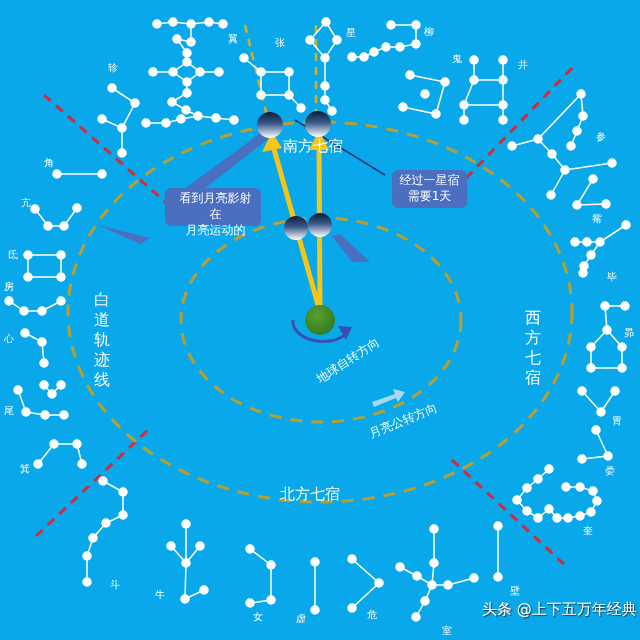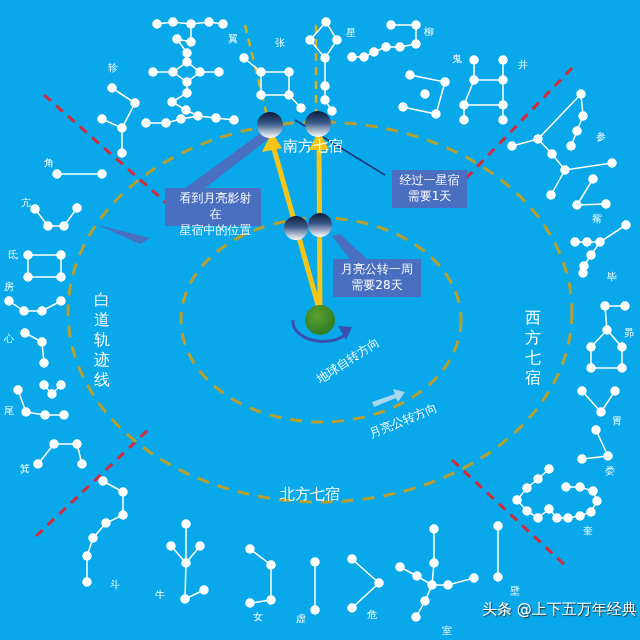--- a/index.html
+++ b/index.html
@@ -2,21 +2,21 @@
 <html><head>
 <meta charset="utf-8">
 <style>
   html, body { margin:0; padding:0; }
   body { width:640px; height:640px; overflow:hidden; background:#0aa6e8; font-family:"DejaVu Sans","Liberation Sans",sans-serif; }
   #stage { position:relative; width:640px; height:640px; background:#08a8ea; }
   svg { position:absolute; left:0; top:0; }
   .lbl { position:absolute; color:#ffffff; font-size:10px; line-height:1; white-space:nowrap; }
   .quad { position:absolute; color:#ffffff; font-size:16px; line-height:1.05; text-align:right; }
   .quad.v { width:18px; }
-  .box { position:absolute; background:#4a6fc0; color:#ffffff; font-size:12px; line-height:16px; text-align:center; padding:2px 4px; box-sizing:border-box; }
+  .box { position:absolute; background:#4a6fc0; color:#ffffff; font-size:12px; line-height:16px; text-align:center; padding:2px 4px; box-sizing:border-box;border-radius:6px; }
   .rot { position:absolute; color:#ffffff; font-size:12px; white-space:nowrap; transform-origin:left center; }
   .wm { position:absolute; left:482px; top:600px; color:#ffffff; font-size:15px; font-weight:normal; text-shadow:1px 1px 1px #333; white-space:nowrap; }
 </style>
 </head>
 <body>
 
 <div id="stage">
 
 <svg width="640" height="640" viewBox="0 0 640 640">
   <defs>
@@ -408,29 +408,25 @@
 <span class="lbl" style="left:592px;top:214px;">觜</span>
 <span class="lbl" style="left:596px;top:132px;">参</span>
 
 <div class="quad" style="left:283px;top:139px;font-size:15px;">南方七宿</div>
 <div class="quad v" style="left:92px;top:290px;font-size:16px;line-height:20px;">白道轨迹线</div>
 <div class="quad v" style="left:523px;top:289px;font-size:16px;line-height:20px;margin-top:19px;">西方七宿</div>
 <div class="quad" style="left:280px;top:487px;font-size:15px;">北方七宿</div>
 
 <div class="box" style="left:165px;top:188px;width:96px;height:38px;padding-left:9px;">
   <div>看到月亮影射在</div>
-  <div>星宿中的位置</div>
+  <div>月亮运动的</div>
 </div>
 <div class="box" style="left:392px;top:170px;width:75px;height:38px;">
   <div>经过一星宿</div>
   <div>需要1天</div>
 </div>
-<div class="box" style="left:333px;top:259px;width:88px;height:38px;">
-  <div>月亮公转一周</div>
-  <div>需要28天</div>
-</div>
 
 <div class="rot" style="left:318px;top:372px;transform:rotate(-33deg);">地球自转方向</div>
 <div class="rot" style="left:370px;top:426px;transform:rotate(-22deg);">月亮公转方向</div>
 
 <div class="wm">头条 @上下五万年经典</div>
 
 </div>
 
 </body></html>

